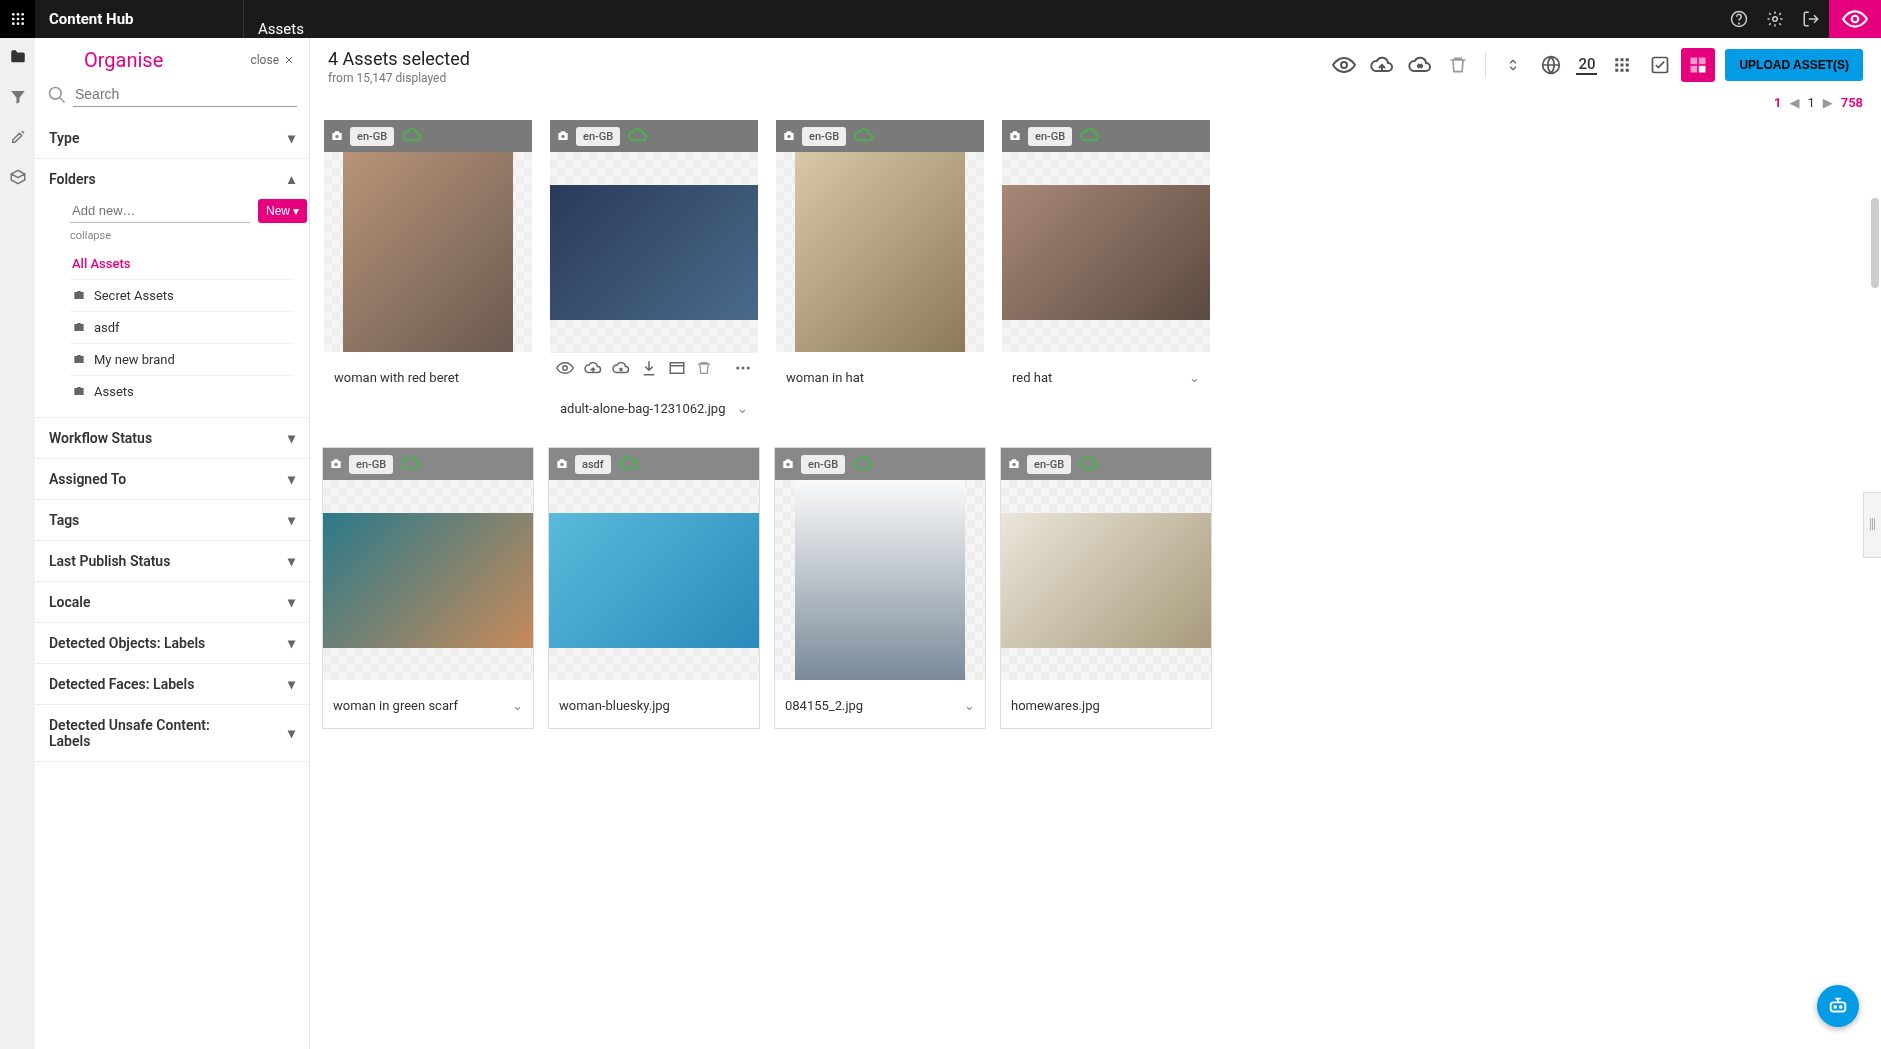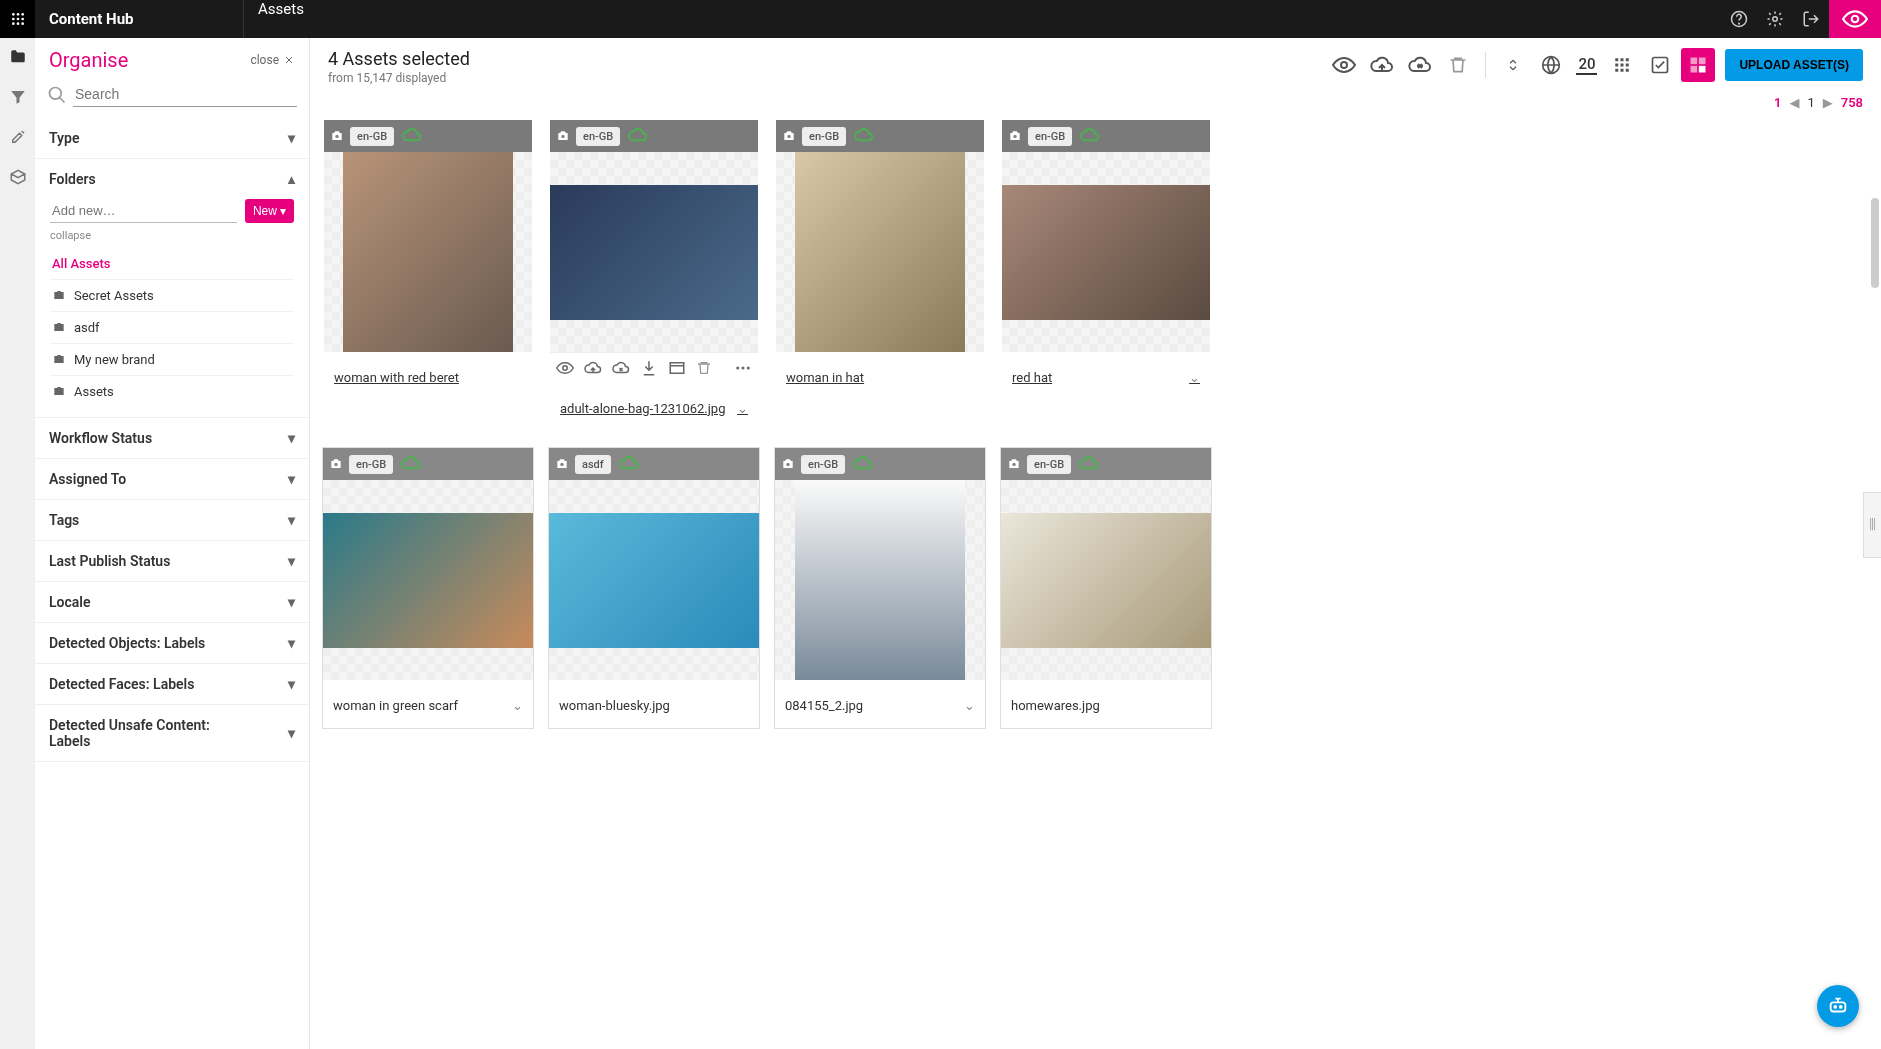--- a/index.html
+++ b/index.html
@@ -1,38 +1,38 @@
 <!DOCTYPE html>
 <html><head>
 <meta charset="utf-8">
 <style>
 * { box-sizing: border-box; margin: 0; padding: 0; }
 body { font-family: -apple-system, BlinkMacSystemFont, "Segoe UI", Roboto, Helvetica, Arial, sans-serif; background: #fff; color: #333; overflow: hidden; }
-.topbar { height: 38px; background: #1a1a1a; display: flex; align-items: flex-start; color: #fff; }
+.topbar { height: 38px; background: #1a1a1a; display: flex; align-items: flex-end; color: #fff; }
 .apps-btn { width: 35px; height: 38px; background: #000; display:flex; align-items:center; justify-content:center; cursor:pointer;}
 .brand { padding: 0 14px; font-weight:700; font-size:15px; height:38px; display:flex; align-items:center; border-right:1px solid #333; min-width:209px;}
 .crumb { padding:0 14px; font-size:15px; }
 .top-right { margin-left:auto; display:flex; align-items:center; height:38px;}
 .top-right .ticon { width:36px; height:38px; display:flex; align-items:center; justify-content:center; color:#ccc; cursor:pointer;}
 .preview-toggle { width:52px; height:38px; background:#e6007e; display:flex; align-items:center; justify-content:center; cursor:pointer;}
 .main { display:flex; height: calc(100vh - 38px); }
 .leftrail { width:35px; background:#f0f0f0; display:flex; flex-direction:column; align-items:center; padding-top:8px; gap:18px;}
 .leftrail .ri { width:22px; height:22px; display:flex; align-items:center; justify-content:center; color:#555; cursor:pointer;}
 .leftrail .ri.active { color:#000;}
 .sidebar { width:275px; border-right:1px solid #e5e5e5; display:flex; flex-direction:column; overflow-y:auto;}
-.side-head { padding:10px 14px 4px; display:flex; align-items:center; justify-content:space-between;}
+.side-head { padding:10px 14px 4px; display:flex; align-items:center; justify-content:space-between;margin-left:35px;}
 .side-title { color:#e6007e; font-size:20px; font-weight:400;}
 .close-link { font-size:12px; color:#666; display:flex; align-items:center; gap:4px; cursor:pointer;}
 .search-row { padding: 6px 12px 10px; display:flex; align-items:center; gap:6px; border-bottom:1px solid transparent;}
 .search-row input { border:none; border-bottom:1px solid #999; flex:1; padding:4px 2px; font-size:14px; outline:none; background:transparent;}
 .search-row .sicon { color:#888; }
 .accordion { border-bottom:1px solid #eee; }
 .acc-head { padding:12px 14px; display:flex; align-items:center; justify-content:space-between; cursor:pointer; font-size:14px; font-weight:600;}
 .acc-head .chev { color:#666; }
-.folders-body { padding: 0 15px 10px;}
+.folders-body { padding: 0 15px 10px; margin-left: 20px;}
 .add-row { display:flex; gap:8px; align-items:center; margin-bottom:4px;}
 .add-row input { flex:1; border:none; border-bottom:1px solid #bbb; padding:4px 2px; font-size:13px; color:#888;}
 .new-btn { background:#e6007e; color:#fff; border:none; padding:5px 8px; font-size:12px; border-radius:3px; cursor:pointer; display:flex; align-items:center; gap:3px;}
 .collapse-link { font-size:11px; color:#888; cursor:pointer; padding:2px 0 6px;}
 .folder-item { padding:8px 2px; font-size:13px; display:flex; align-items:flex-start; gap:8px; cursor:pointer; border-top:1px solid #f0f0f0;}
 .folder-item.active { color:#e6007e; font-weight:500; border-top:none;}
 .folder-item .ficon { color:#666; font-size:12px; width:14px;}
 .content { flex:1; display:flex; flex-direction:column; overflow:hidden;}
 .toolbar { padding:10px 18px 6px; display:flex; align-items:flex-start; justify-content:space-between; }
 .sel-info .line1 { font-size:18px; font-weight:400; color:#222;}
@@ -56,21 +56,21 @@
 .cam-icon { color:#fff; }
 .cloud-icon { color:#4caf50; margin-left:2px;}
 .thumb { height:200px; background-color:#f5f5f5; background-image: linear-gradient(45deg,#eee 25%,transparent 25%,transparent 75%,#eee 75%),linear-gradient(45deg,#eee 25%,transparent 25%,transparent 75%,#eee 75%); background-size:16px 16px; background-position:0 0,8px 8px; display:flex; align-items:center; justify-content:center; overflow:hidden;}
 .ph { width:100%; height:135px; background:#999; display:flex; align-items:center; justify-content:center; color:#fff; font-size:10px;}
 .ph.tall { height:200px; width:170px;}
 .card.selected .ph { box-shadow:none;}
 .card.hovered .hover-bar { display:flex; }
 .hover-bar { display:none; padding:6px; gap:10px; border-top:1px solid #eee; align-items:center; color:#666;}
 .card-foot { padding:16px 10px 14px; display:flex; align-items:center; justify-content:space-between; font-size:13px; color:#333; min-height:48px;}
 .card.selected { border:2px solid transparent;}
-.card.selected .card-foot, .card.selected .hover-bar { background:#fff;text-decoration:underline;}
+.card.selected .card-foot, .card.selected .hover-bar { background:#fff;}
 .card.selected { outline:none;}
 .card.selected .card-head { background:#7a7a7a;}
 .foot-chev { color:#888; cursor:pointer;}
 .chat-fab { position:fixed; right:22px; bottom:22px; width:42px; height:42px; border-radius:50%; background:#039be5; display:flex; align-items:center; justify-content:center; color:#fff; cursor:pointer; box-shadow:0 2px 6px rgba(0,0,0,.3);}
 .right-handle { position:fixed; right:0; top:50%; transform:translateY(-50%); width:18px; height:66px; background:#f4f4f4; border:1px solid #ddd; border-right:none; display:flex; align-items:center; justify-content:center; color:#aaa; cursor:pointer;}
 svg { display:block; }
 .ph1 { background: linear-gradient(135deg,#b89478,#6a5a50);} 
 .ph2 { background: linear-gradient(135deg,#2a3a5a,#4a6a8a);} 
 .ph3 { background: linear-gradient(135deg,#d8c8a8,#8a7a5a);} 
 .ph4 { background: linear-gradient(135deg,#a88878,#5a4a40);} 

